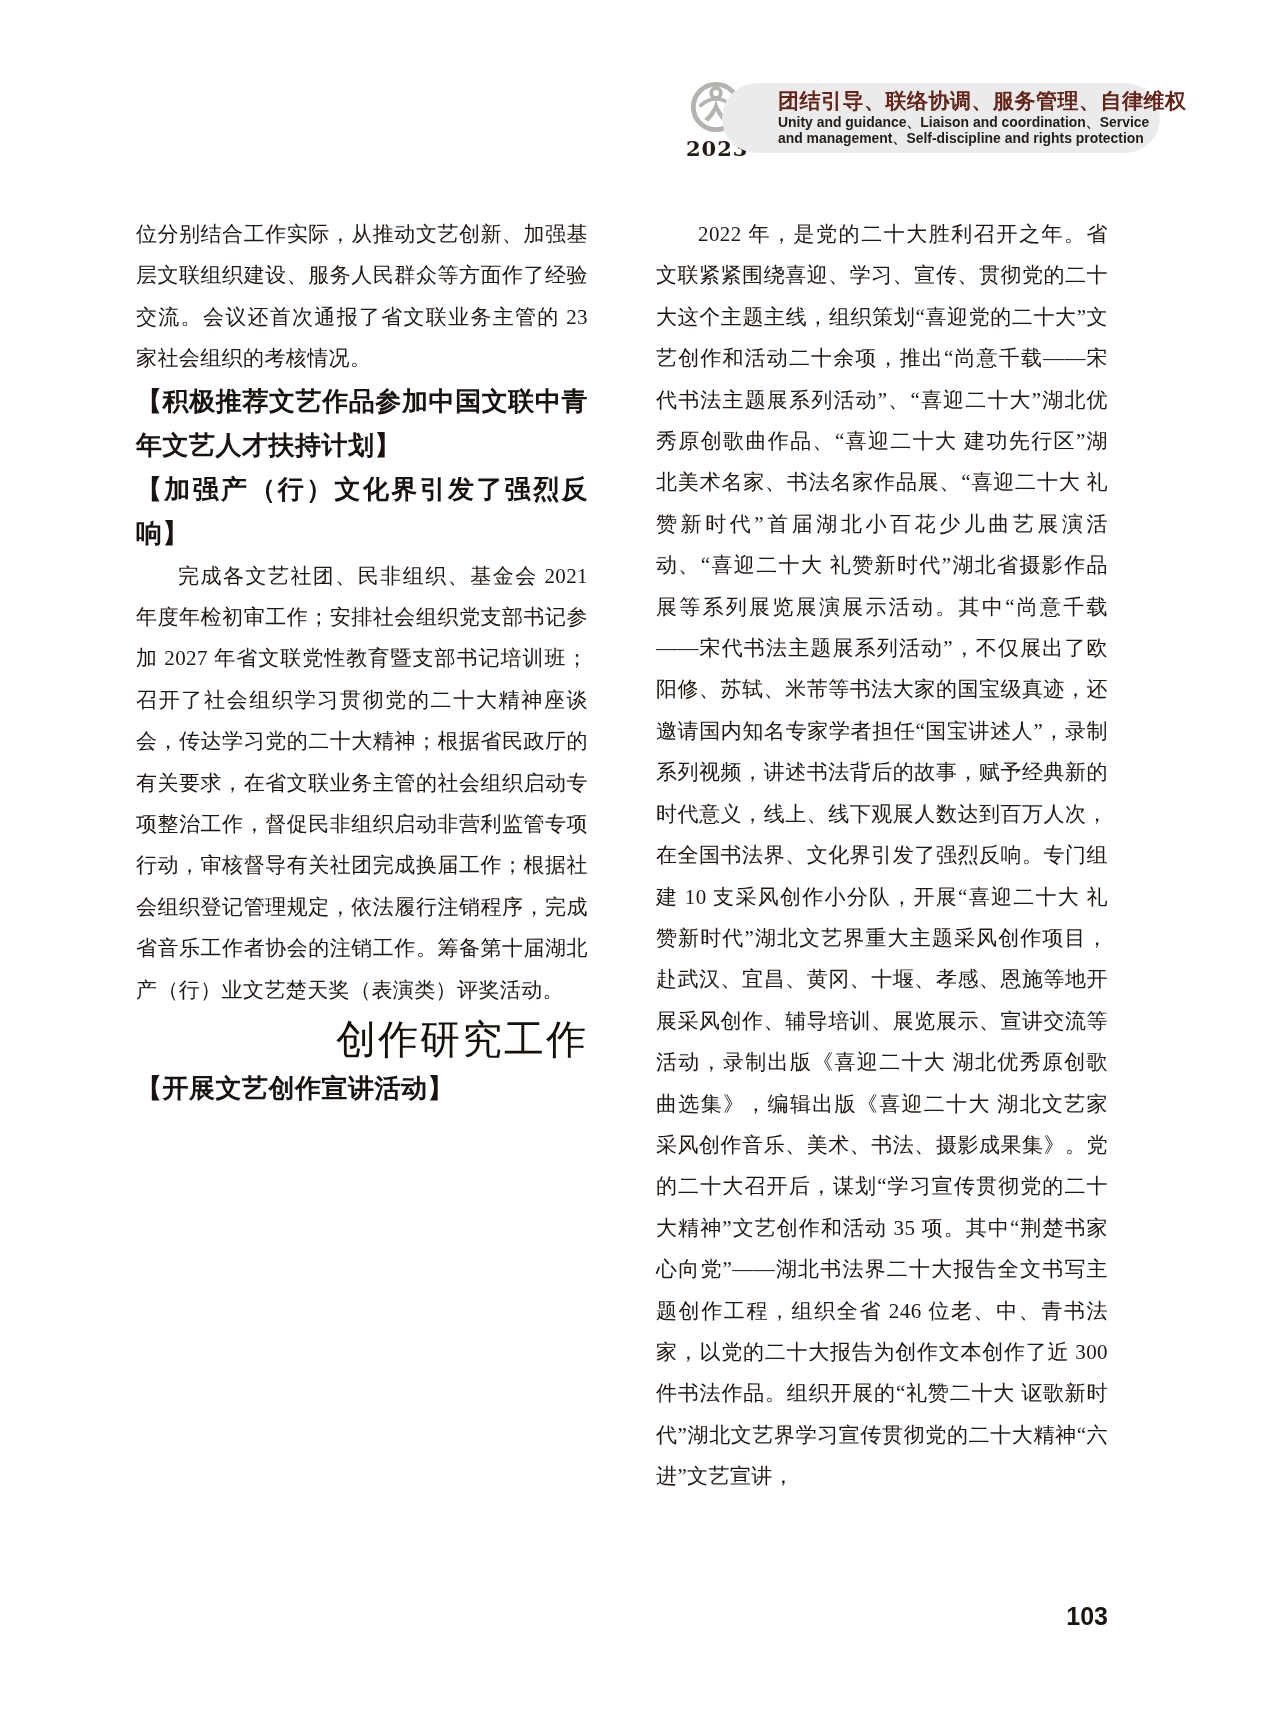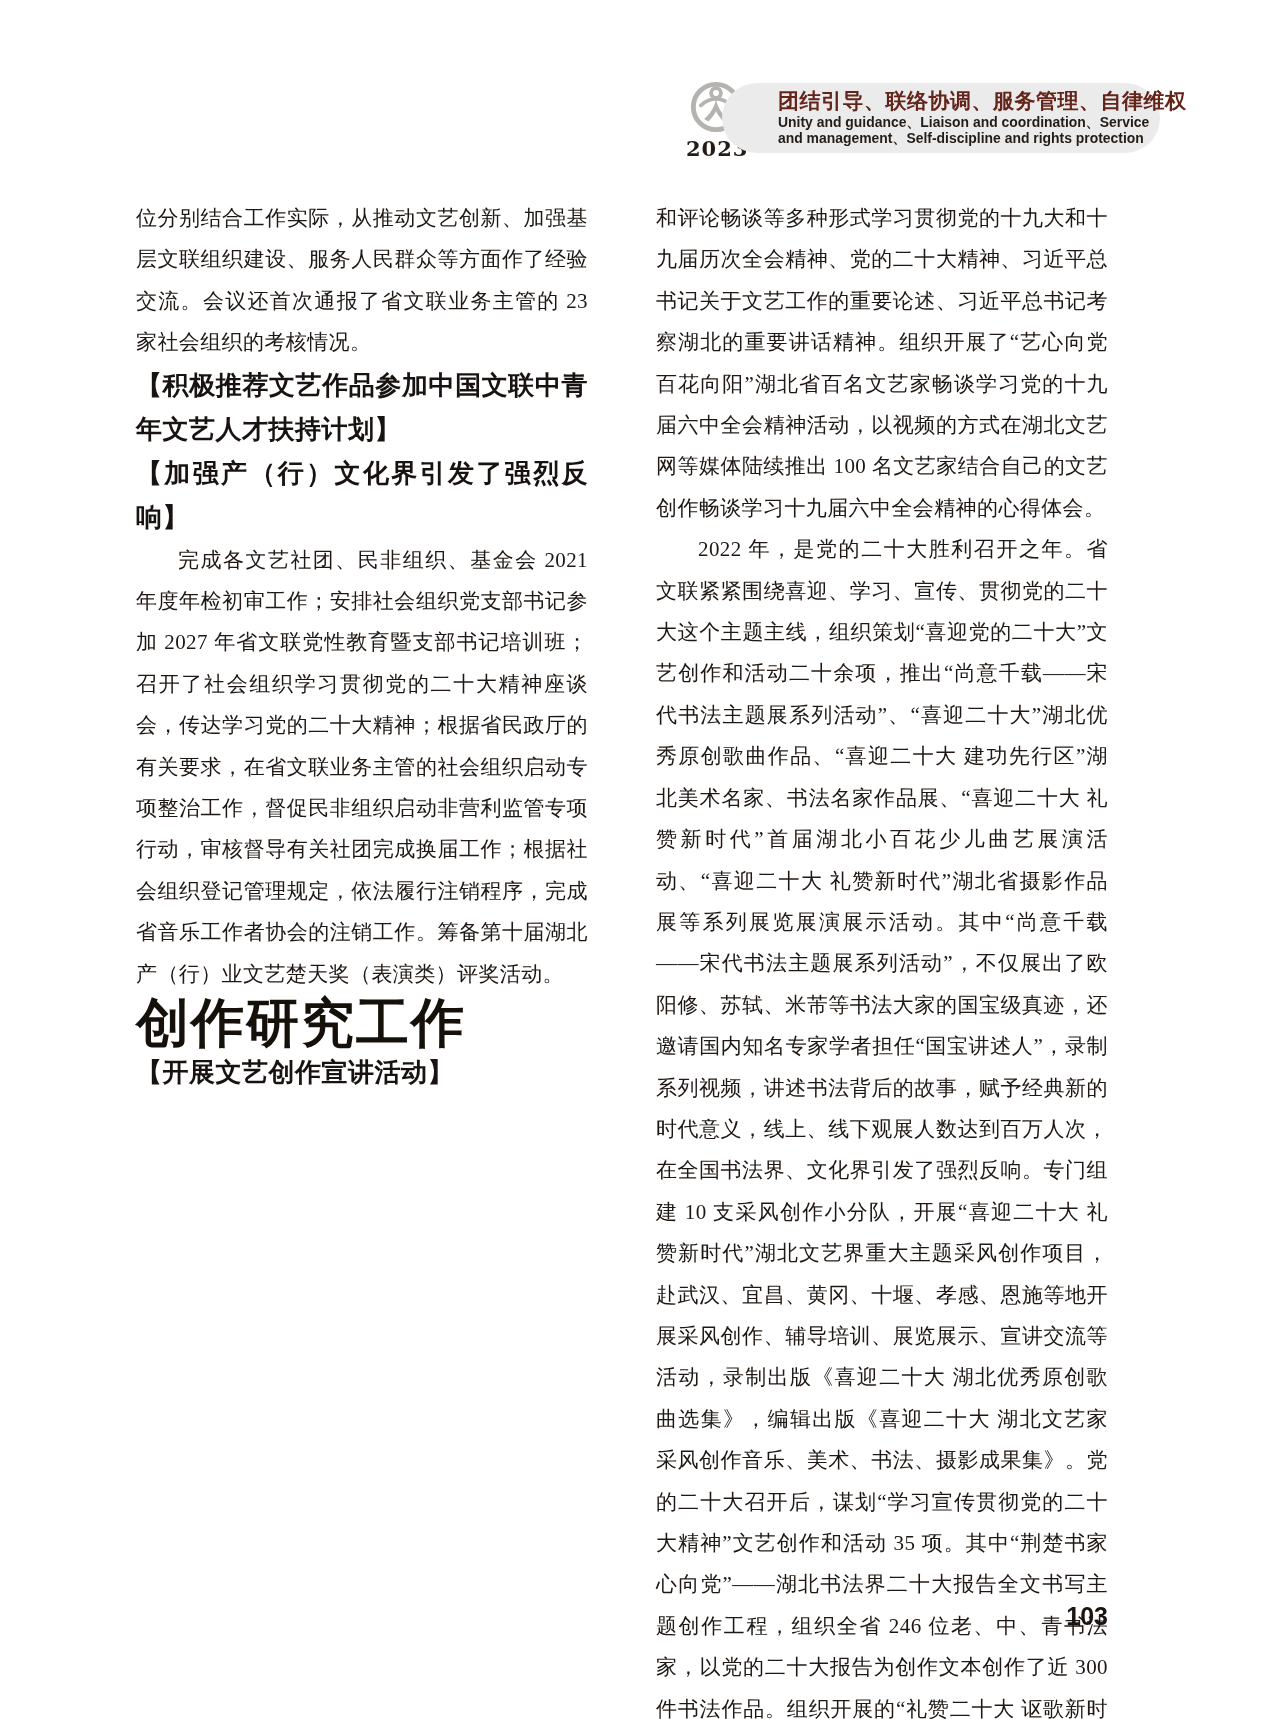--- a/index.html
+++ b/index.html
@@ -35,43 +35,43 @@
     white-space:nowrap;
   }
   .header-sub-en{
     font-family:"Liberation Sans","DejaVu Sans",sans-serif;
     font-weight:700;font-size:14.5px;line-height:16px;
     color:#241c16;white-space:nowrap;
     transform:scaleX(0.96);transform-origin:left;
   }
   
   .col{
-    position:absolute;top:198px;width:452px;
+    position:absolute;top:214px;width:452px;
     font-size:21px;line-height:41.4px;
     text-align:justify;text-justify:inter-character;
     letter-spacing:0.4px;
   }
   .col-left{left:136px;}
   .col-right{left:656px;}
   .col p{margin:0;}
   .indent{text-indent:2em;}
   .no-indent{text-indent:0;}
   .sec-heading{
     font-family:Liberation Serif, serif;
     font-weight:700;font-size:26px;line-height:44px;
     letter-spacing:0.5px;text-align:justify;
     color:#181310;
   }
   .h1{margin:44px 0 6px 0;}
   .h2{margin:34px 0 6px 0;}
   .h3{margin:36px 0 6px 0;}
   .chapter-title{
     font-family:"Liberation Sans","DejaVu Sans",sans-serif;
-    font-weight:700;font-size:53px;line-height:56px;
-    letter-spacing:2px;text-align:left;
+    font-weight:400;font-size:40px;line-height:56px;
+    letter-spacing:2px;text-align:right;
     margin:62px 0 0 0;
     color:#151009;
   }
   
   .page-number{
     position:absolute;left:1000px;top:1602px;width:108px;
     text-align:right;
     font-family:"Liberation Sans","DejaVu Sans",sans-serif;
     font-weight:700;font-size:25px;color:#1b1410;
   }
@@ -102,19 +102,18 @@
   <div class="col col-left">
     <p class="no-indent">位分别结合工作实际，从推动文艺创新、加强基层文联组织建设、服务人民群众等方面作了经验交流。会议还首次通报了省文联业务主管的 23 家社会组织的考核情况。</p>
     <p class="sec-heading h1">【积极推荐文艺作品参加中国文联中青年文艺人才扶持计划】</p>
     <p class="sec-heading h2">【加强产（行）文化界引发了强烈反响】</p>
     <p class="indent">完成各文艺社团、民非组织、基金会 2021 年度年检初审工作；安排社会组织党支部书记参加 2027 年省文联党性教育暨支部书记培训班；召开了社会组织学习贯彻党的二十大精神座谈会，传达学习党的二十大精神；根据省民政厅的有关要求，在省文联业务主管的社会组织启动专项整治工作，督促民非组织启动非营利监管专项行动，审核督导有关社团完成换届工作；根据社会组织登记管理规定，依法履行注销程序，完成省音乐工作者协会的注销工作。筹备第十届湖北产（行）业文艺楚天奖（表演类）评奖活动。</p>
     <p class="chapter-title">创作研究工作</p>
     <p class="sec-heading h3">【开展文艺创作宣讲活动】</p>
   </div>
 
   <div class="col col-right">
-    <p class="no-indent">和评论畅谈等多种形式学习贯彻党的十九大和十九届历次全会精神、党的二十大精神、习近平总书记关于文艺工作的重要论述、习近平总书记考察湖北的重要讲话精神。组织开展了“艺心向党 百花向阳”湖北省百名文艺家畅谈学习党的十九届六中全会精神活动，以视频的方式在湖北文艺网等媒体陆续推出 100 名文艺家结合自己的文艺创作畅谈学习十九届六中全会精神的心得体会。</p>
     <p class="indent">2022 年，是党的二十大胜利召开之年。省文联紧紧围绕喜迎、学习、宣传、贯彻党的二十大这个主题主线，组织策划“喜迎党的二十大”文艺创作和活动二十余项，推出“尚意千载——宋代书法主题展系列活动”、“喜迎二十大”湖北优秀原创歌曲作品、“喜迎二十大 建功先行区”湖北美术名家、书法名家作品展、“喜迎二十大 礼赞新时代”首届湖北小百花少儿曲艺展演活动、“喜迎二十大 礼赞新时代”湖北省摄影作品展等系列展览展演展示活动。其中“尚意千载——宋代书法主题展系列活动”，不仅展出了欧阳修、苏轼、米芾等书法大家的国宝级真迹，还邀请国内知名专家学者担任“国宝讲述人”，录制系列视频，讲述书法背后的故事，赋予经典新的时代意义，线上、线下观展人数达到百万人次，在全国书法界、文化界引发了强烈反响。专门组建 10 支采风创作小分队，开展“喜迎二十大 礼赞新时代”湖北文艺界重大主题采风创作项目，赴武汉、宜昌、黄冈、十堰、孝感、恩施等地开展采风创作、辅导培训、展览展示、宣讲交流等活动，录制出版《喜迎二十大 湖北优秀原创歌曲选集》，编辑出版《喜迎二十大 湖北文艺家采风创作音乐、美术、书法、摄影成果集》。党的二十大召开后，谋划“学习宣传贯彻党的二十大精神”文艺创作和活动 35 项。其中“荆楚书家心向党”——湖北书法界二十大报告全文书写主题创作工程，组织全省 246 位老、中、青书法家，以党的二十大报告为创作文本创作了近 300 件书法作品。组织开展的“礼赞二十大 讴歌新时代”湖北文艺界学习宣传贯彻党的二十大精神“六进”文艺宣讲，</p>
   </div>
 
   <div class="page-number">103</div>
 
 </div>
 
 </body></html>

